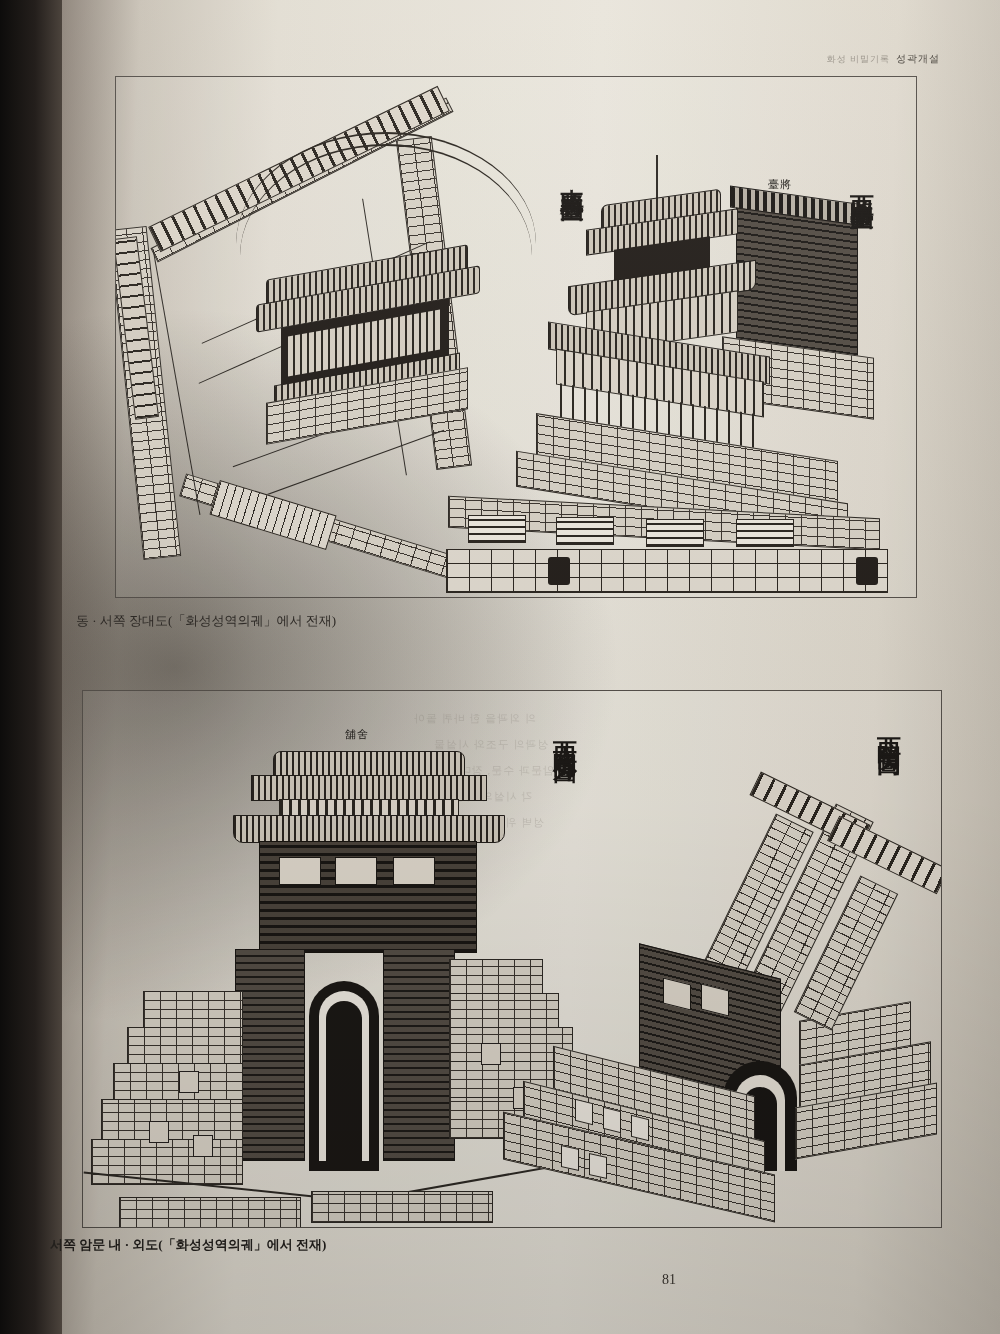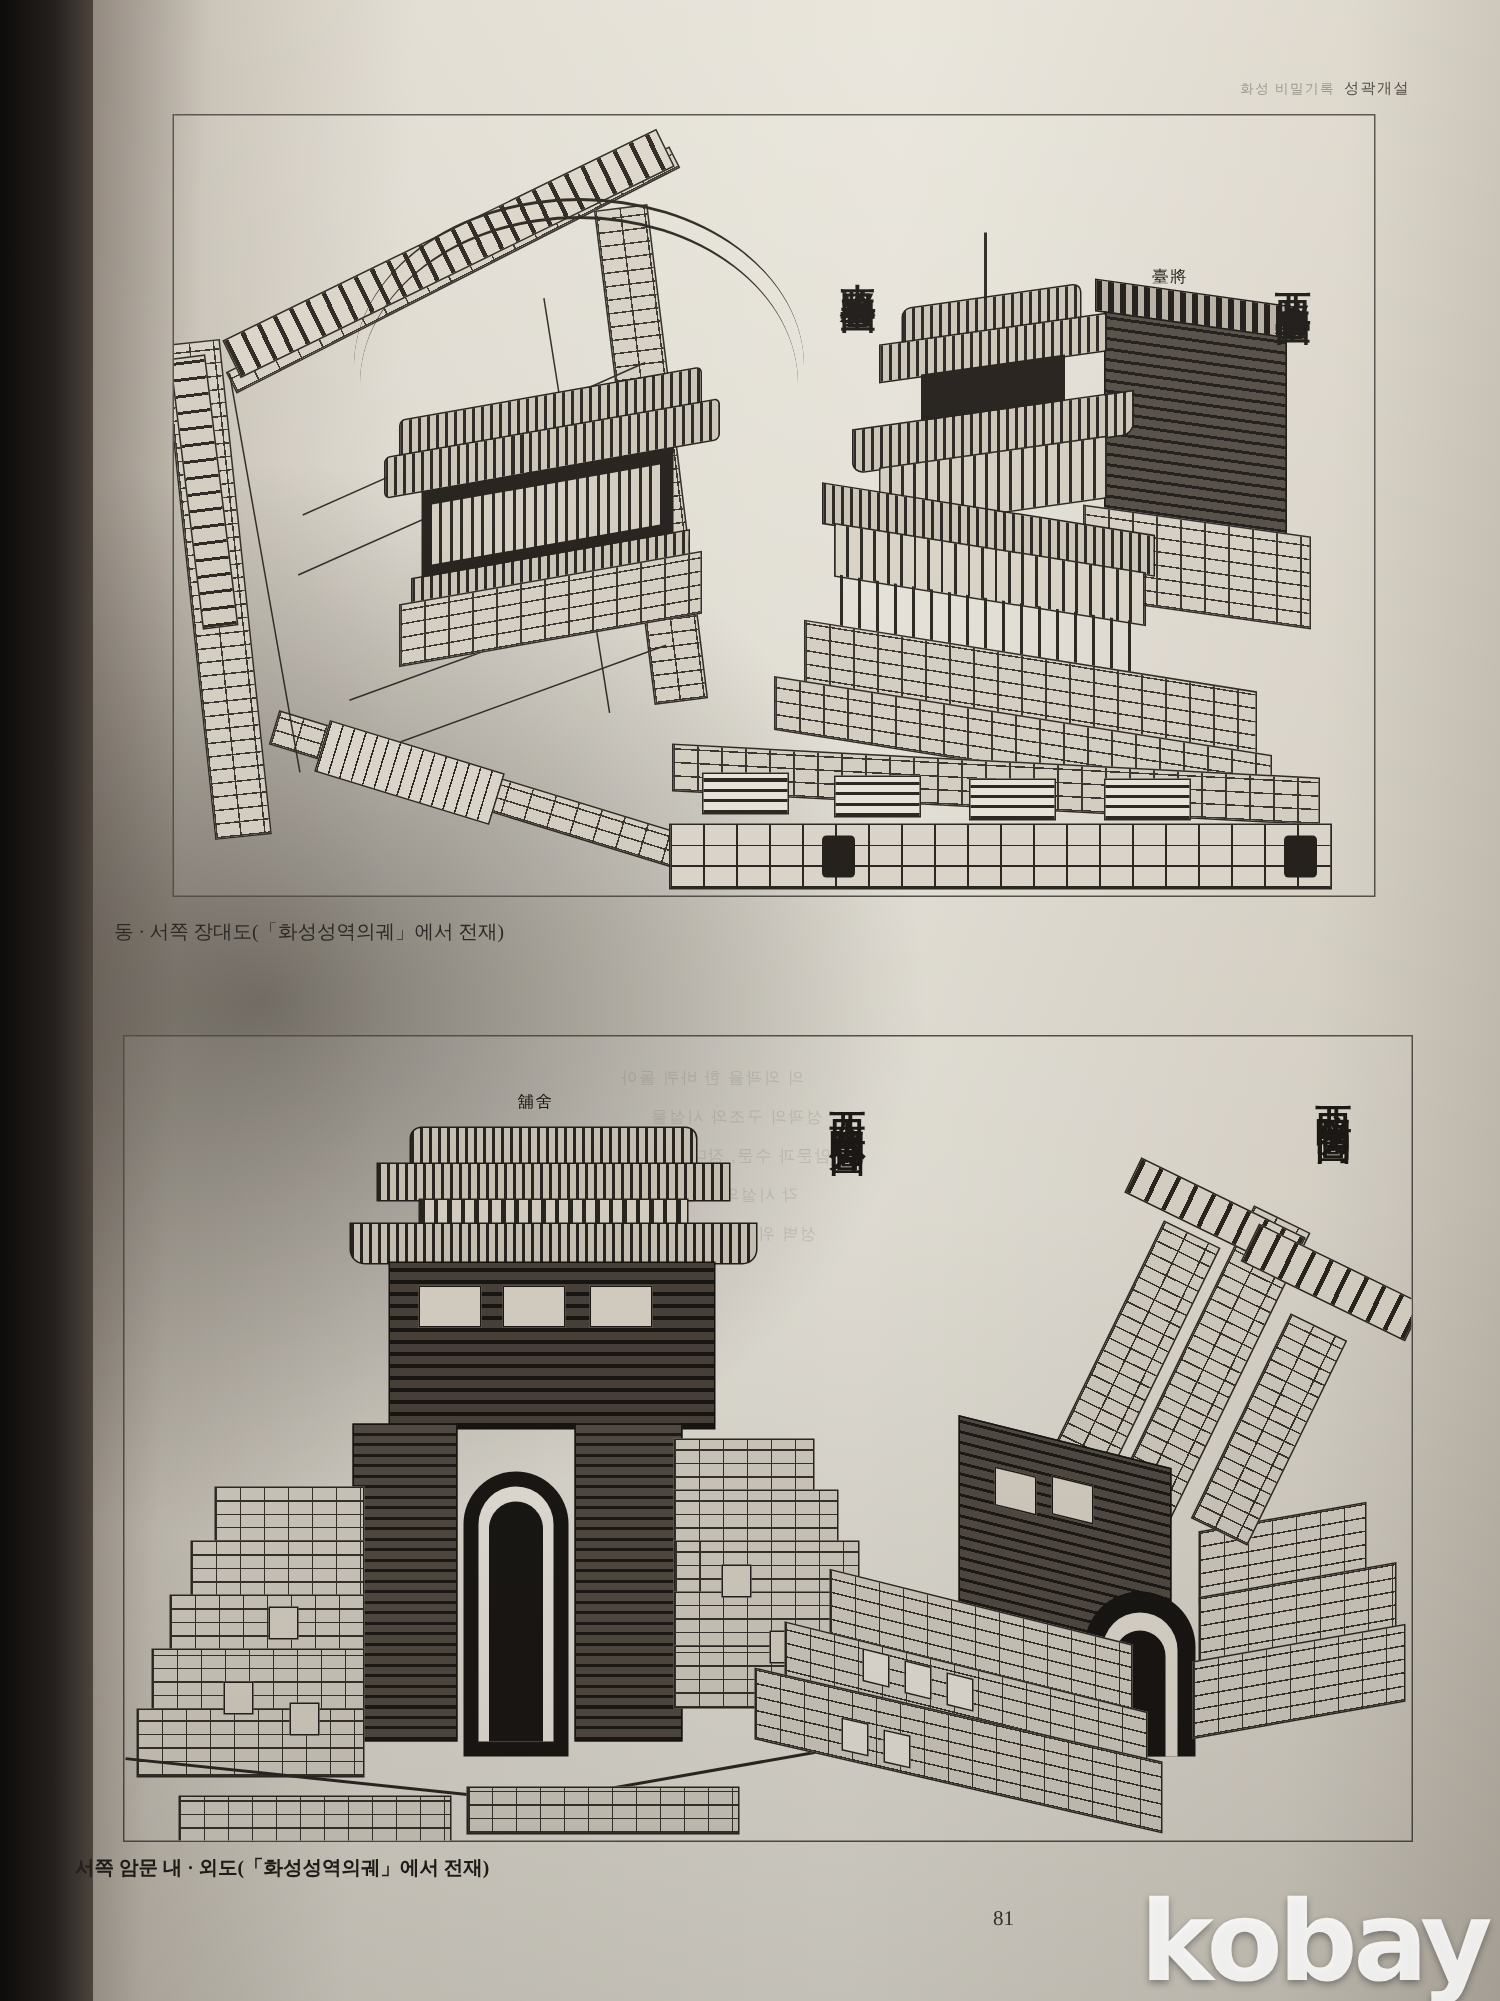--- a/index.html
+++ b/index.html
@@ -371,14 +371,13 @@
       <div class="v-title" style="left:790px; top:28px; font-size:24px;">西暗門內圖</div>
     </div>
 
     <div class="fig-caption" id="cap-bottom">서쪽 암문 내 · 외도(「화성성역의궤」에서 전재)</div>
 
     <div class="folio">81</div>
 
     <div class="paper-tone"></div>
   </div>
 
-  <div class="watermark">kobay</div>
 </div>
 
 </body></html>

